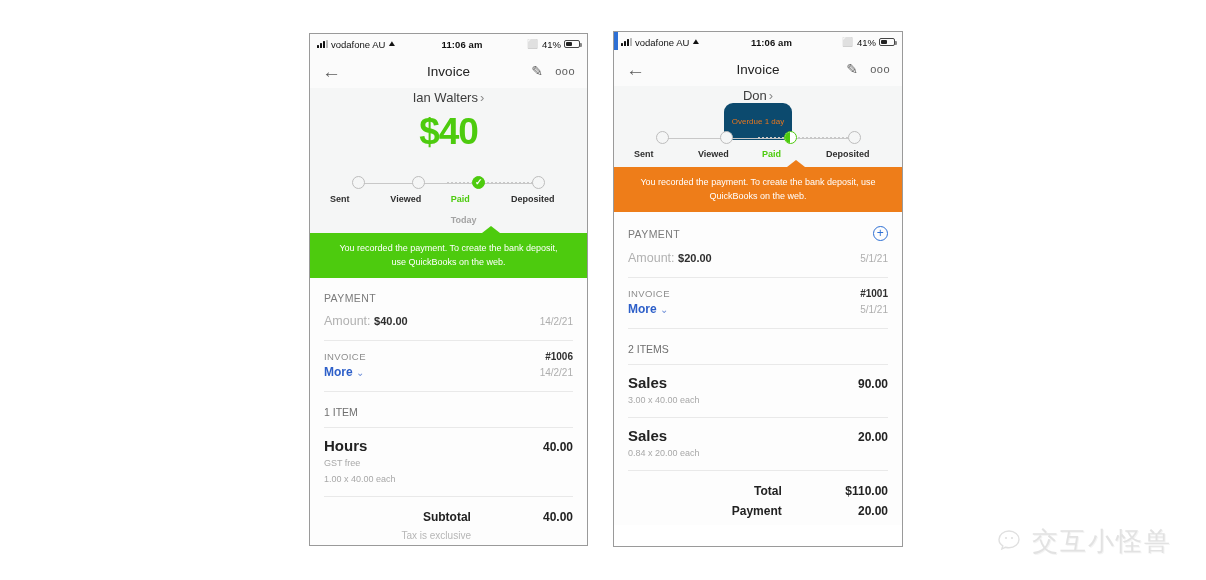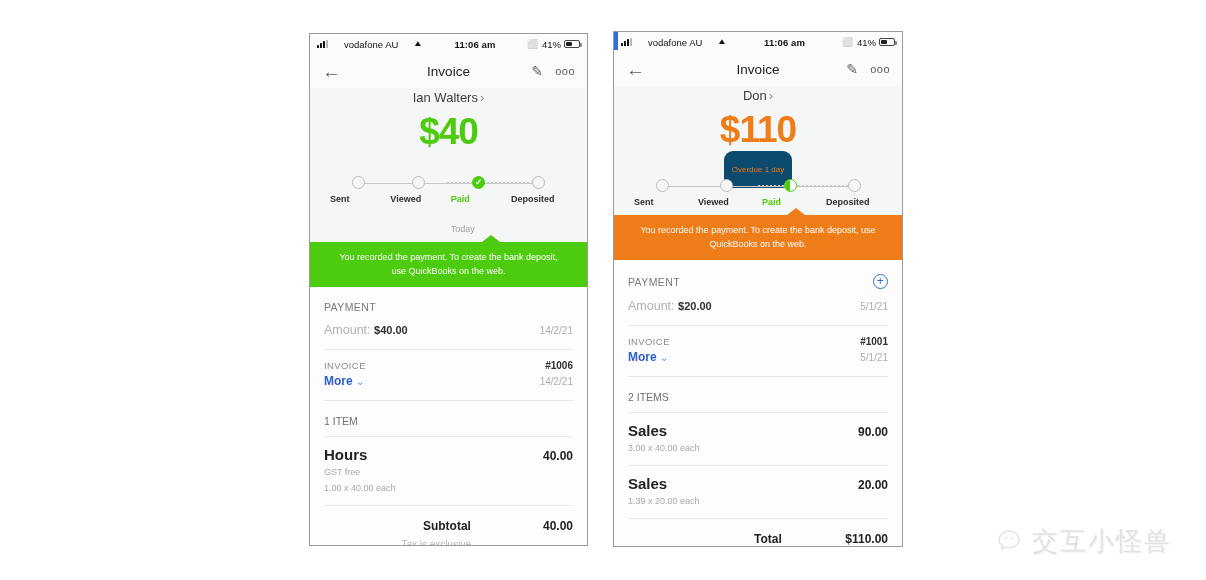--- a/index.html
+++ b/index.html
@@ -26,21 +26,21 @@
     width: 4px; height: 18px; background: #2d6fd4;
     z-index: 6;
   }
 
   
   .statusbar {
     height: 20px; display: flex; align-items: center;
     padding: 0 7px; font-size: 9.5px; color: #111;
     font-weight: bold; background: #fbfbfb;
   }
-  .sb-left { display: flex; align-items: center; gap: 16px; flex: 0 0 auto; }
+  .sb-left { display: flex; align-items: center; gap: 3px; flex: 0 0 auto; }
   .sb-mid  { flex: 1; text-align: center; letter-spacing: .1px; }
   .sb-right{ display: flex; align-items: center; gap: 3px; flex: 0 0 auto; }
   .bars { display: inline-flex; align-items: flex-end; gap: 1px; height: 8px; }
   .bars i { display: block; width: 2px; background: #111; border-radius: .5px; }
   .bars i:nth-child(1){ height: 3px; }
   .bars i:nth-child(2){ height: 5px; }
   .bars i:nth-child(3){ height: 7px; }
   .bars i:nth-child(4){ height: 8px; background: #b9b9b9; }
   .carrier { font-weight: normal; font-size: 9.5px; }
   .wifi { font-size: 10px; line-height: 1; }
@@ -114,21 +114,21 @@
   }
   .dot.half {
     border-color: #4dcb0e; background: #fff; overflow: hidden;
   }
   .dot.half::after {
     content: ""; position: absolute; left: 0; top: 0;
     width: 50%; height: 100%; background: #4dcb0e;
   }
   .step-label { font-size: 9px; color: #2f2f2f; font-weight: bold; }
   .step-label.green { color: #4dcb0e; }
-  .step-sub { font-size: 9px; color: #a3a3a3; margin-top: 20px; }
+  .step-sub { font-size: 9px; color: #a3a3a3; margin-top: 11px; font-weight: bold; }
 
   
   .banner-wrap { position: relative; }
   .banner-arrow {
     position: absolute; top: -7px; width: 0; height: 0;
     border-left: 9px solid transparent; border-right: 9px solid transparent;
   }
   .banner {
     text-align: center; color: #ffffff; font-size: 9px;
     line-height: 1.5; padding: 9px 26px;
@@ -334,21 +334,20 @@
         </div>
       </div>
       <div class="navbar">
         <span class="nav-back">←</span>
         <span class="nav-title">Invoice</span>
         <span class="nav-edit">✎</span>
         <span class="nav-more">ooo</span>
       </div>
       <div class="hero">
         <div class="customer">Don<span class="chev">›</span></div>
-        <div class="amount" style="color: rgb(238, 125, 25);">$110</div>
         <div class="overdue-wrap"><span class="overdue-badge">Overdue 1 day</span></div>
         <div class="tracker">
           <div class="track-line"></div>
           <div class="track-dotted"></div>
           <div class="steps">
             <div class="step">
               <div class="dot"></div>
               <div class="step-label">Sent</div>
             </div>
             <div class="step">
@@ -399,21 +398,21 @@
             <span class="item-amt">90.00</span>
           </div>
           <div class="item-sub">3.00 x 40.00 each</div>
         </div>
         <div class="divider"></div>
         <div class="item">
           <div class="item-top">
             <span class="item-name">Sales</span>
             <span class="item-amt">20.00</span>
           </div>
-          <div class="item-sub">1.39 x 20.00 each</div>
+          <div class="item-sub">0.84 x 20.00 each</div>
         </div>
         <div class="divider"></div>
         <div class="totals">
           <div class="t-row">
             <span class="t-label">Total</span>
             <span class="t-val">$110.00</span>
           </div>
           <div class="t-row">
             <span class="t-label">Payment</span>
             <span class="t-val">20.00</span>

